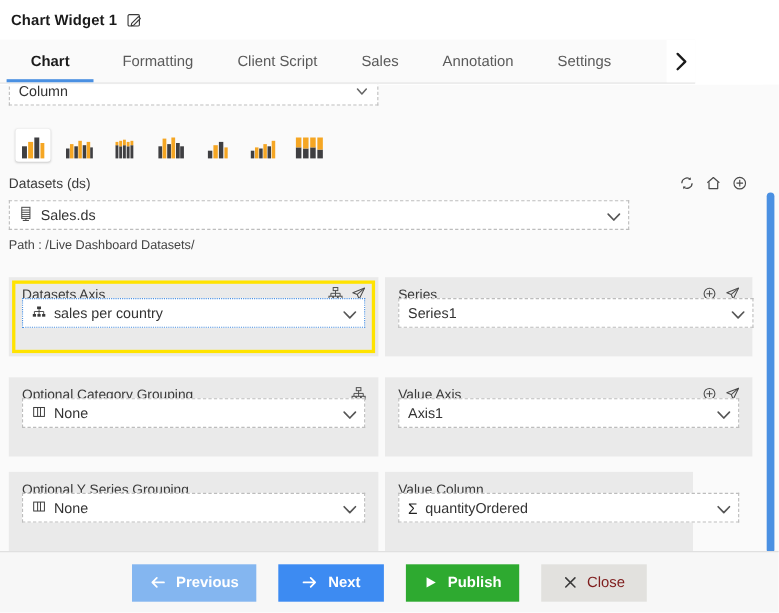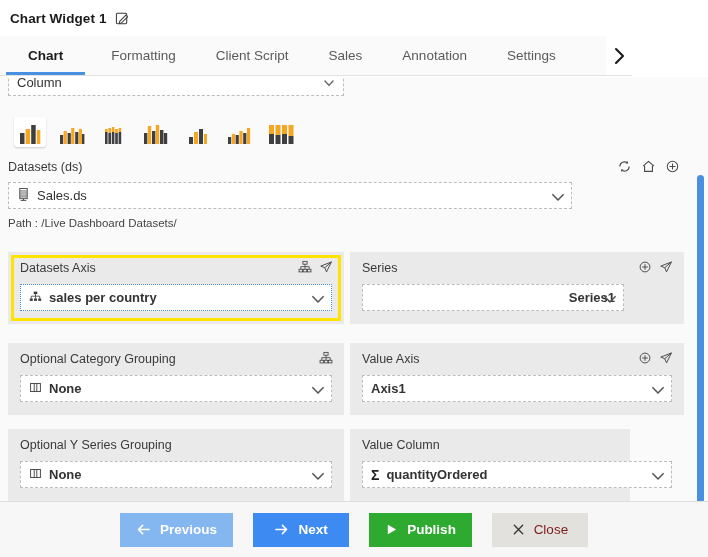--- a/index.html
+++ b/index.html
@@ -139,21 +139,21 @@
 
   
   .card {
     position: absolute;
     background: #eaeaea;
   }
   .card .inner-label {
     position: absolute; left: 12px; top: 9px;
   }
   .card .inner-field {
-    position: absolute; left: 12px; top: 32px; font-weight: bold;
+    position: absolute; left: 12px; top: 19px;
   }
   .card .hdr-icons {
     position: absolute; top: 8px;
     display: flex; align-items: center; gap: 6px;
   }
 
   .highlight-box {
     position: absolute;
     border: 3px solid #ffe300;
     pointer-events: none;
@@ -412,21 +412,21 @@
             <path d="M8 4.8 V11.2 M4.8 8 H11.2" stroke="#4a4a4a" stroke-width="1.1"></path>
           </svg>
         </span>
         <span class="mini-ico">
           <svg width="14" height="14" viewBox="0 0 16 16">
             <path d="M14.2 2.2 L2 7 L6.6 8.8 L8.6 13.6 Z" fill="none" stroke="#4a4a4a" stroke-width="1.1" stroke-linejoin="round"></path>
             <path d="M6.6 8.8 L14.2 2.2" fill="none" stroke="#4a4a4a" stroke-width="1.1"></path>
           </svg>
         </span>
       </span>
-      <div class="field inner-field" style="width:262px;justify-content:flex-end;">
+      <div class="field inner-field" style="width:323px;">
         <span class="ftxt noicon">Series1</span>
         <span class="chev">
           <svg width="14" height="14" viewBox="0 0 12 12">
             <path d="M1.6 4 L6 8.6 L10.4 4" fill="none" stroke="#555" stroke-width="1.3" stroke-linecap="round" stroke-linejoin="round"></path>
           </svg>
         </span>
       </div>
     </div>
 
     <div class="card" style="left:8px; top:266px; width:336px; height:72px;">

